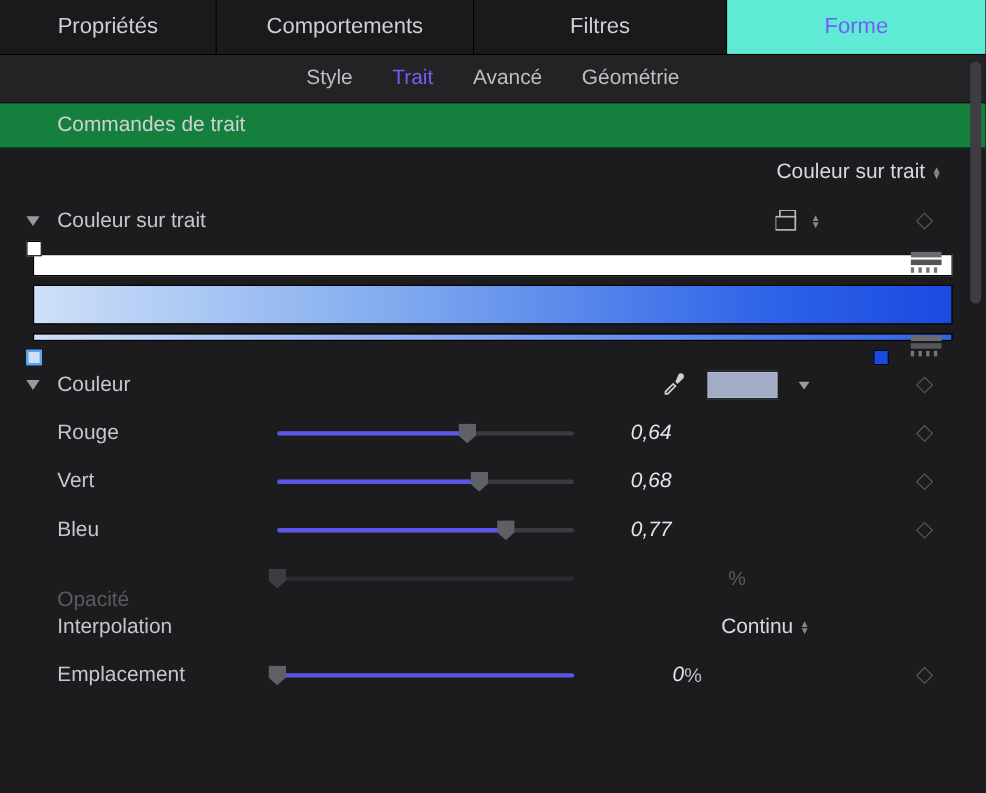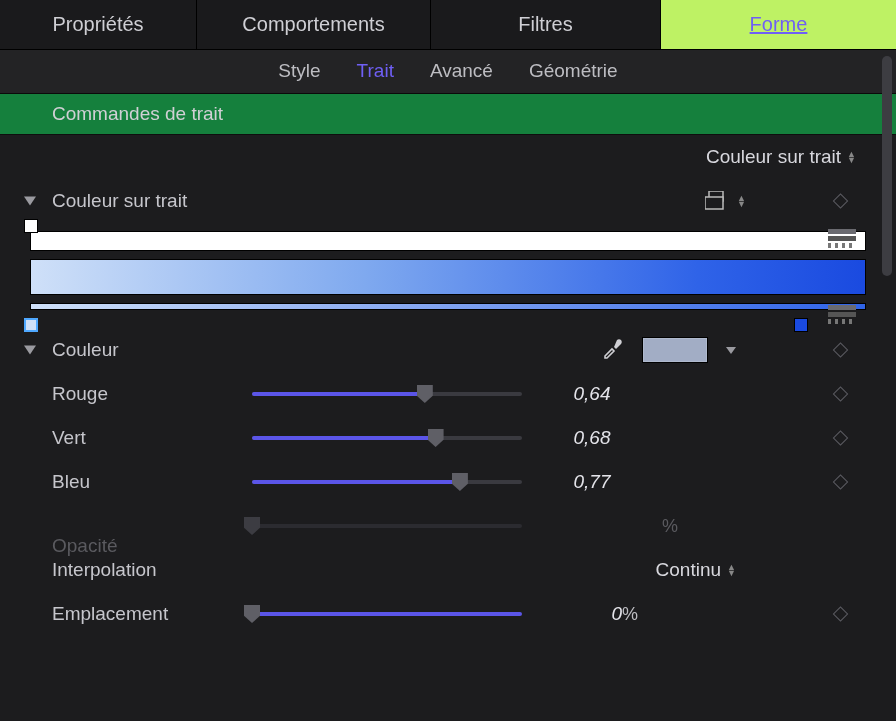--- a/index.html
+++ b/index.html
@@ -25,23 +25,22 @@
     align-items: center;
     justify-content: center;
     color: #cfcfd4;
     font-size: 20px;
     border-right: 1px solid #000;
     cursor: pointer;
     position: relative;
   }
   .tabs-main .tab.active {
     color: #6f5ff5;
-    background: #bef264;
+    background: #5eead4;
     border-right: none;
-    text-decoration: underline;
   }
   .t0 { width: 197px; }
   .t1 { width: 234px; }
   .t2 { width: 230px; }
   .t3 { flex: 1; }
   .subtabs {
     display: flex;
     gap: 36px;
     padding: 8px 0 10px 0;
     justify-content: center;

